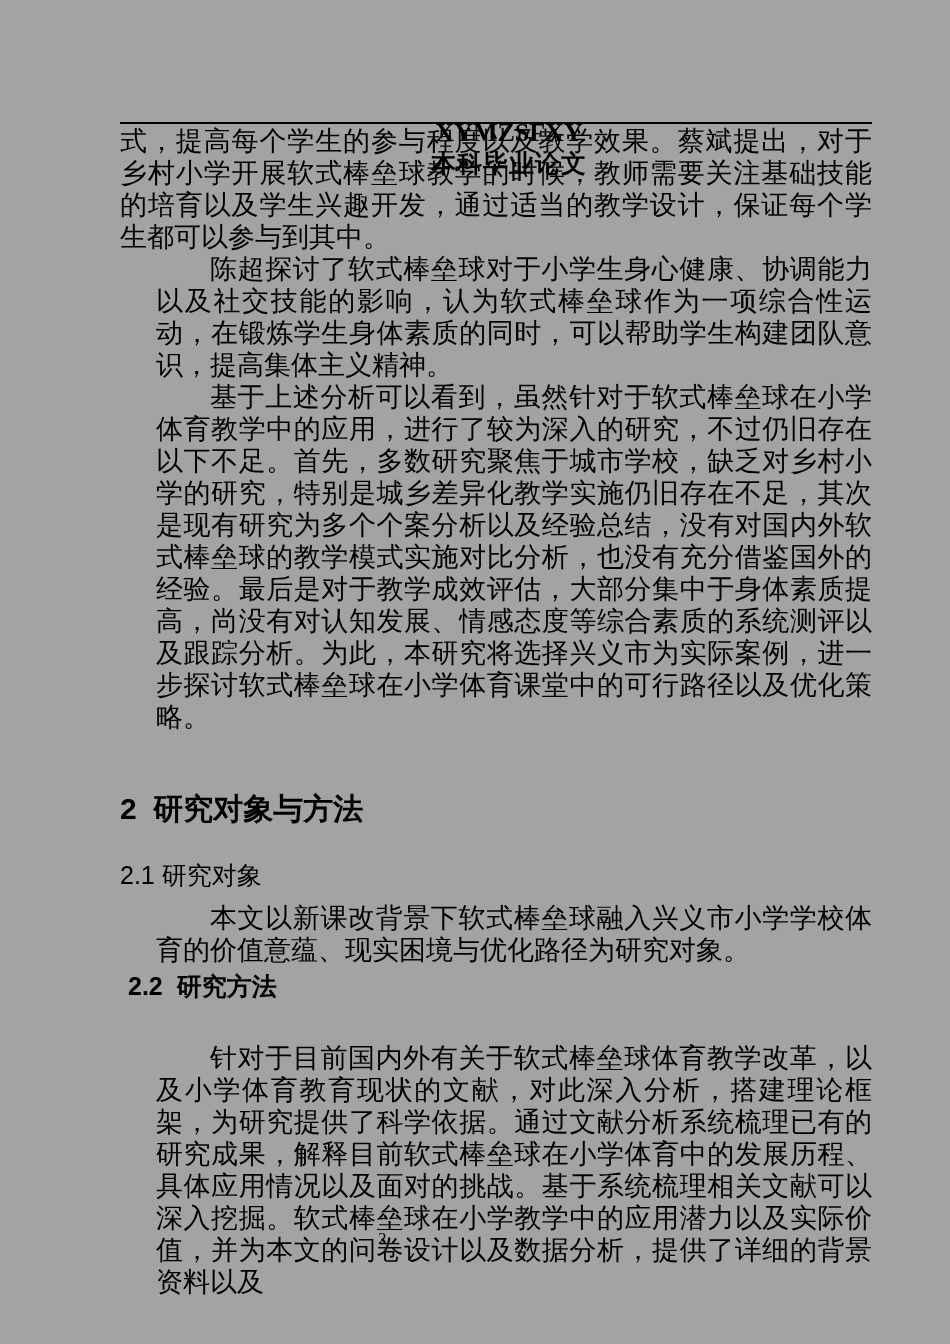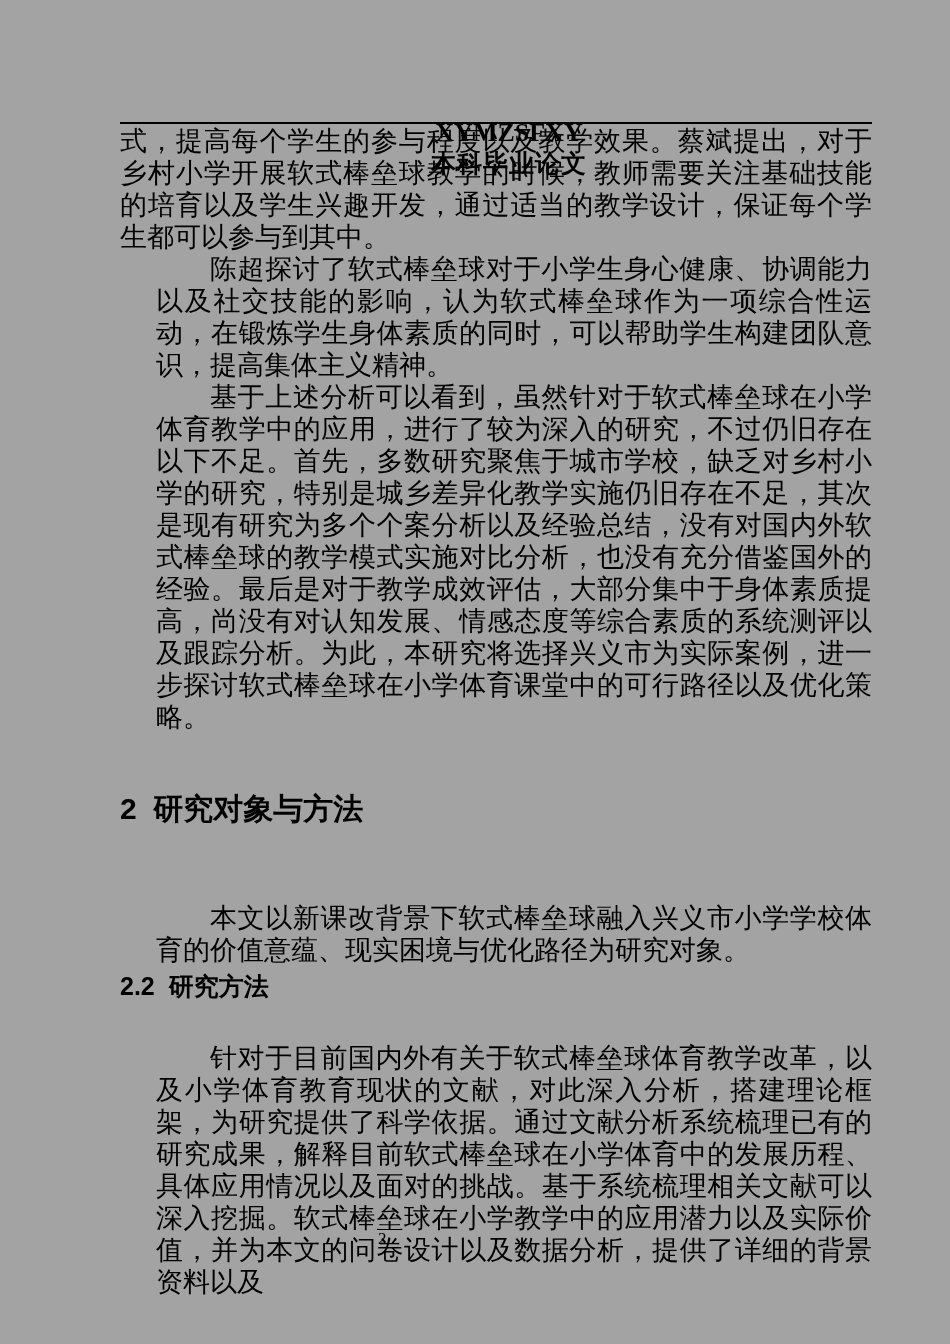--- a/index.html
+++ b/index.html
@@ -43,21 +43,21 @@
   
   .hd {
     position:absolute; left:120px; width:752px;
     margin:0; padding:0;
     font-family:"Liberation Sans","DejaVu Sans",sans-serif;
     white-space:pre;
     color:#000;
   }
   .hd-1 { top:791px; font-size:30px; font-weight:bold; line-height:1.2; }
   .hd-2 { top:860px; font-size:25px; font-weight:normal; line-height:1.25; }
-  .hd-3 { top:971px; font-size:25px; font-weight:bold; line-height:1.25; }
+  .hd-3 { top:971px; font-size:25px; font-weight:bold; line-height:1.25;margin-left:8px; }
   .hd-4 { top:1012px; font-size:23px; font-weight:bold; line-height:1.25; }
   
   .page-number {
     position:absolute; top:1229px; left:378px;
     font-size:17px; line-height:1.2;
     font-family:"Liberation Serif","DejaVu Serif",serif;
   }
 </style>
 </head>
 <body>
@@ -72,20 +72,21 @@
   <div class="header-rule"></div>
 
   <div class="flow" style="top:125px;">
     <p class="para no-indent">式，提高每个学生的参与程度以及教学效果。蔡斌提出，对于乡村小学开展软式棒垒球教学的时候，教师需要关注基础技能的培育以及学生兴趣开发，通过适当的教学设计，保证每个学生都可以参与到其中。</p>
     <p class="para indent">陈超探讨了软式棒垒球对于小学生身心健康、协调能力以及社交技能的影响，认为软式棒垒球作为一项综合性运动，在锻炼学生身体素质的同时，可以帮助学生构建团队意识，提高集体主义精神。</p>
     <p class="para indent">基于上述分析可以看到，虽然针对于软式棒垒球在小学体育教学中的应用，进行了较为深入的研究，不过仍旧存在以下不足。首先，多数研究聚焦于城市学校，缺乏对乡村小学的研究，特别是城乡差异化教学实施仍旧存在不足，其次是现有研究为多个个案分析以及经验总结，没有对国内外软式棒垒球的教学模式实施对比分析，也没有充分借鉴国外的经验。最后是对于教学成效评估，大部分集中于身体素质提高，尚没有对认知发展、情感态度等综合素质的系统测评以及跟踪分析。为此，本研究将选择兴义市为实际案例，进一步探讨软式棒垒球在小学体育课堂中的可行路径以及优化策略。</p>
   </div>
 
   <h1 class="hd hd-1">2  研究对象与方法</h1>
 
+  <h2 class="hd hd-2">2.1 研究对象</h2>
 
   <div class="flow" style="top:902px;">
     <p class="para indent">本文以新课改背景下软式棒垒球融入兴义市小学学校体育的价值意蕴、现实困境与优化路径为研究对象。</p>
   </div>
 
   <h2 class="hd hd-3">2.2  研究方法</h2>
 
 
   <div class="flow" style="top:1042px;">
     <p class="para indent">针对于目前国内外有关于软式棒垒球体育教学改革，以及小学体育教育现状的文献，对此深入分析，搭建理论框架，为研究提供了科学依据。通过文献分析系统梳理已有的研究成果，解释目前软式棒垒球在小学体育中的发展历程、具体应用情况以及面对的挑战。基于系统梳理相关文献可以深入挖掘。软式棒垒球在小学教学中的应用潜力以及实际价值，并为本文的问卷设计以及数据分析，提供了详细的背景资料以及</p>

